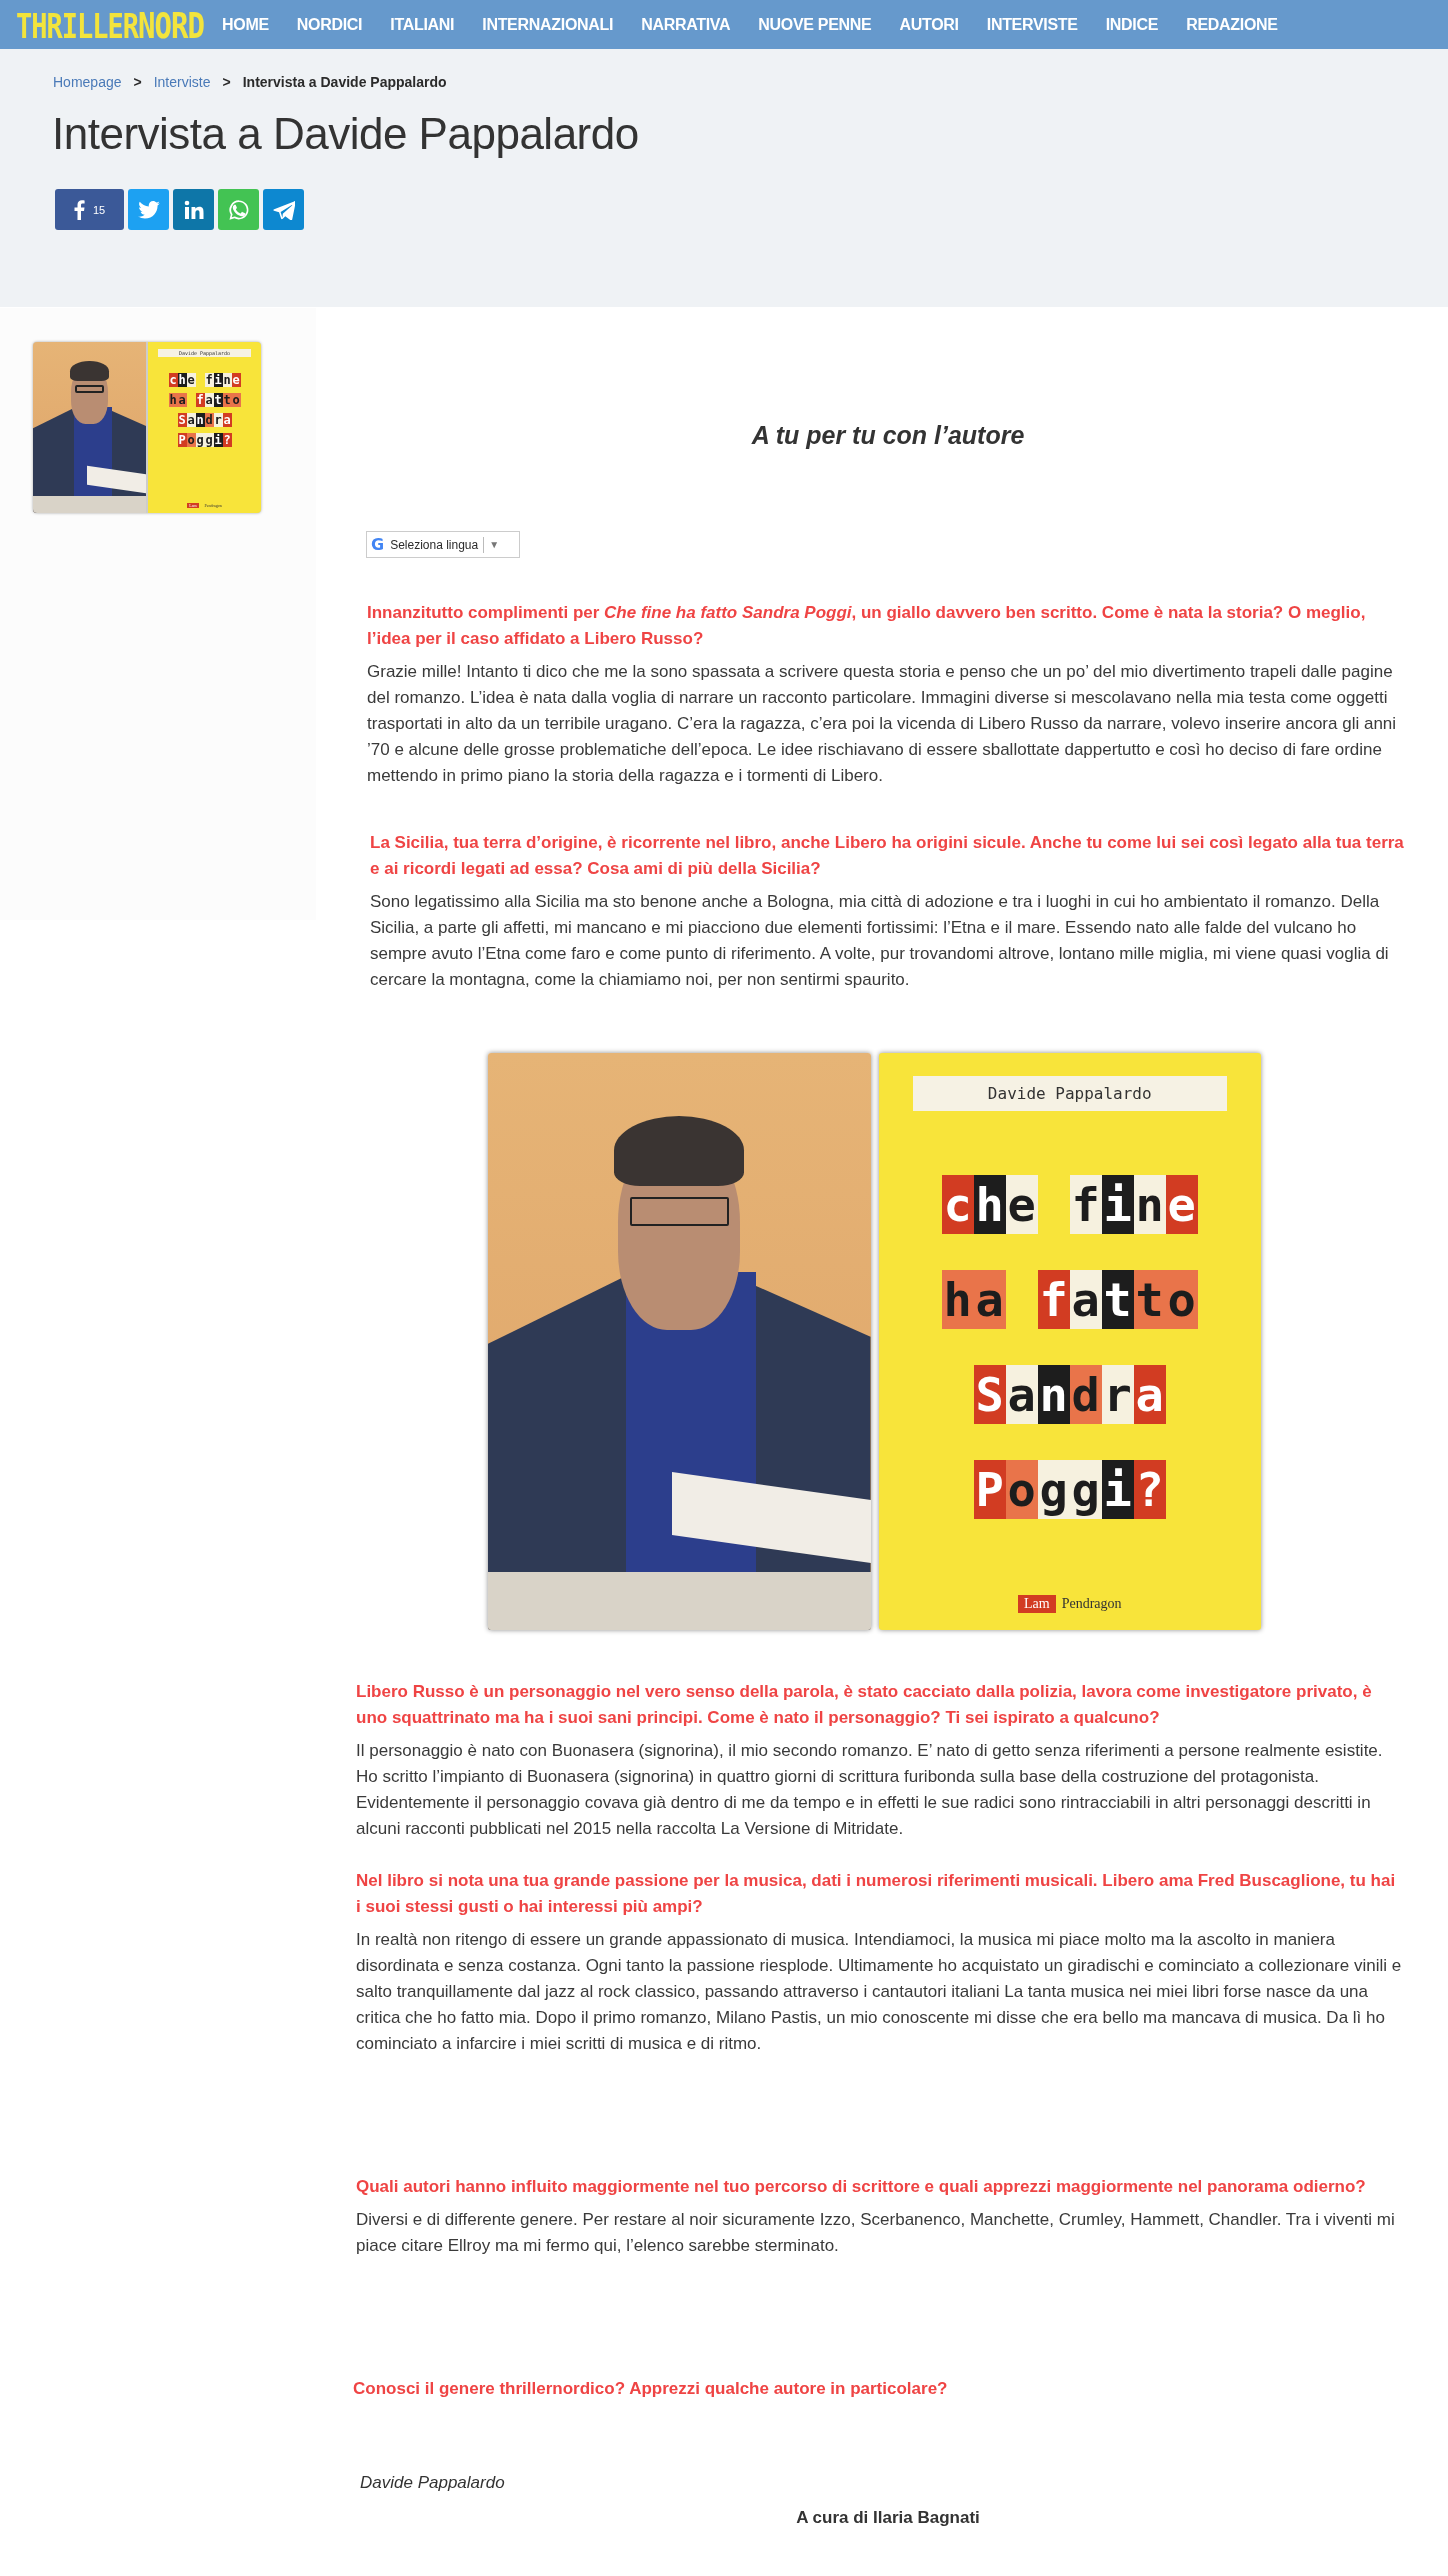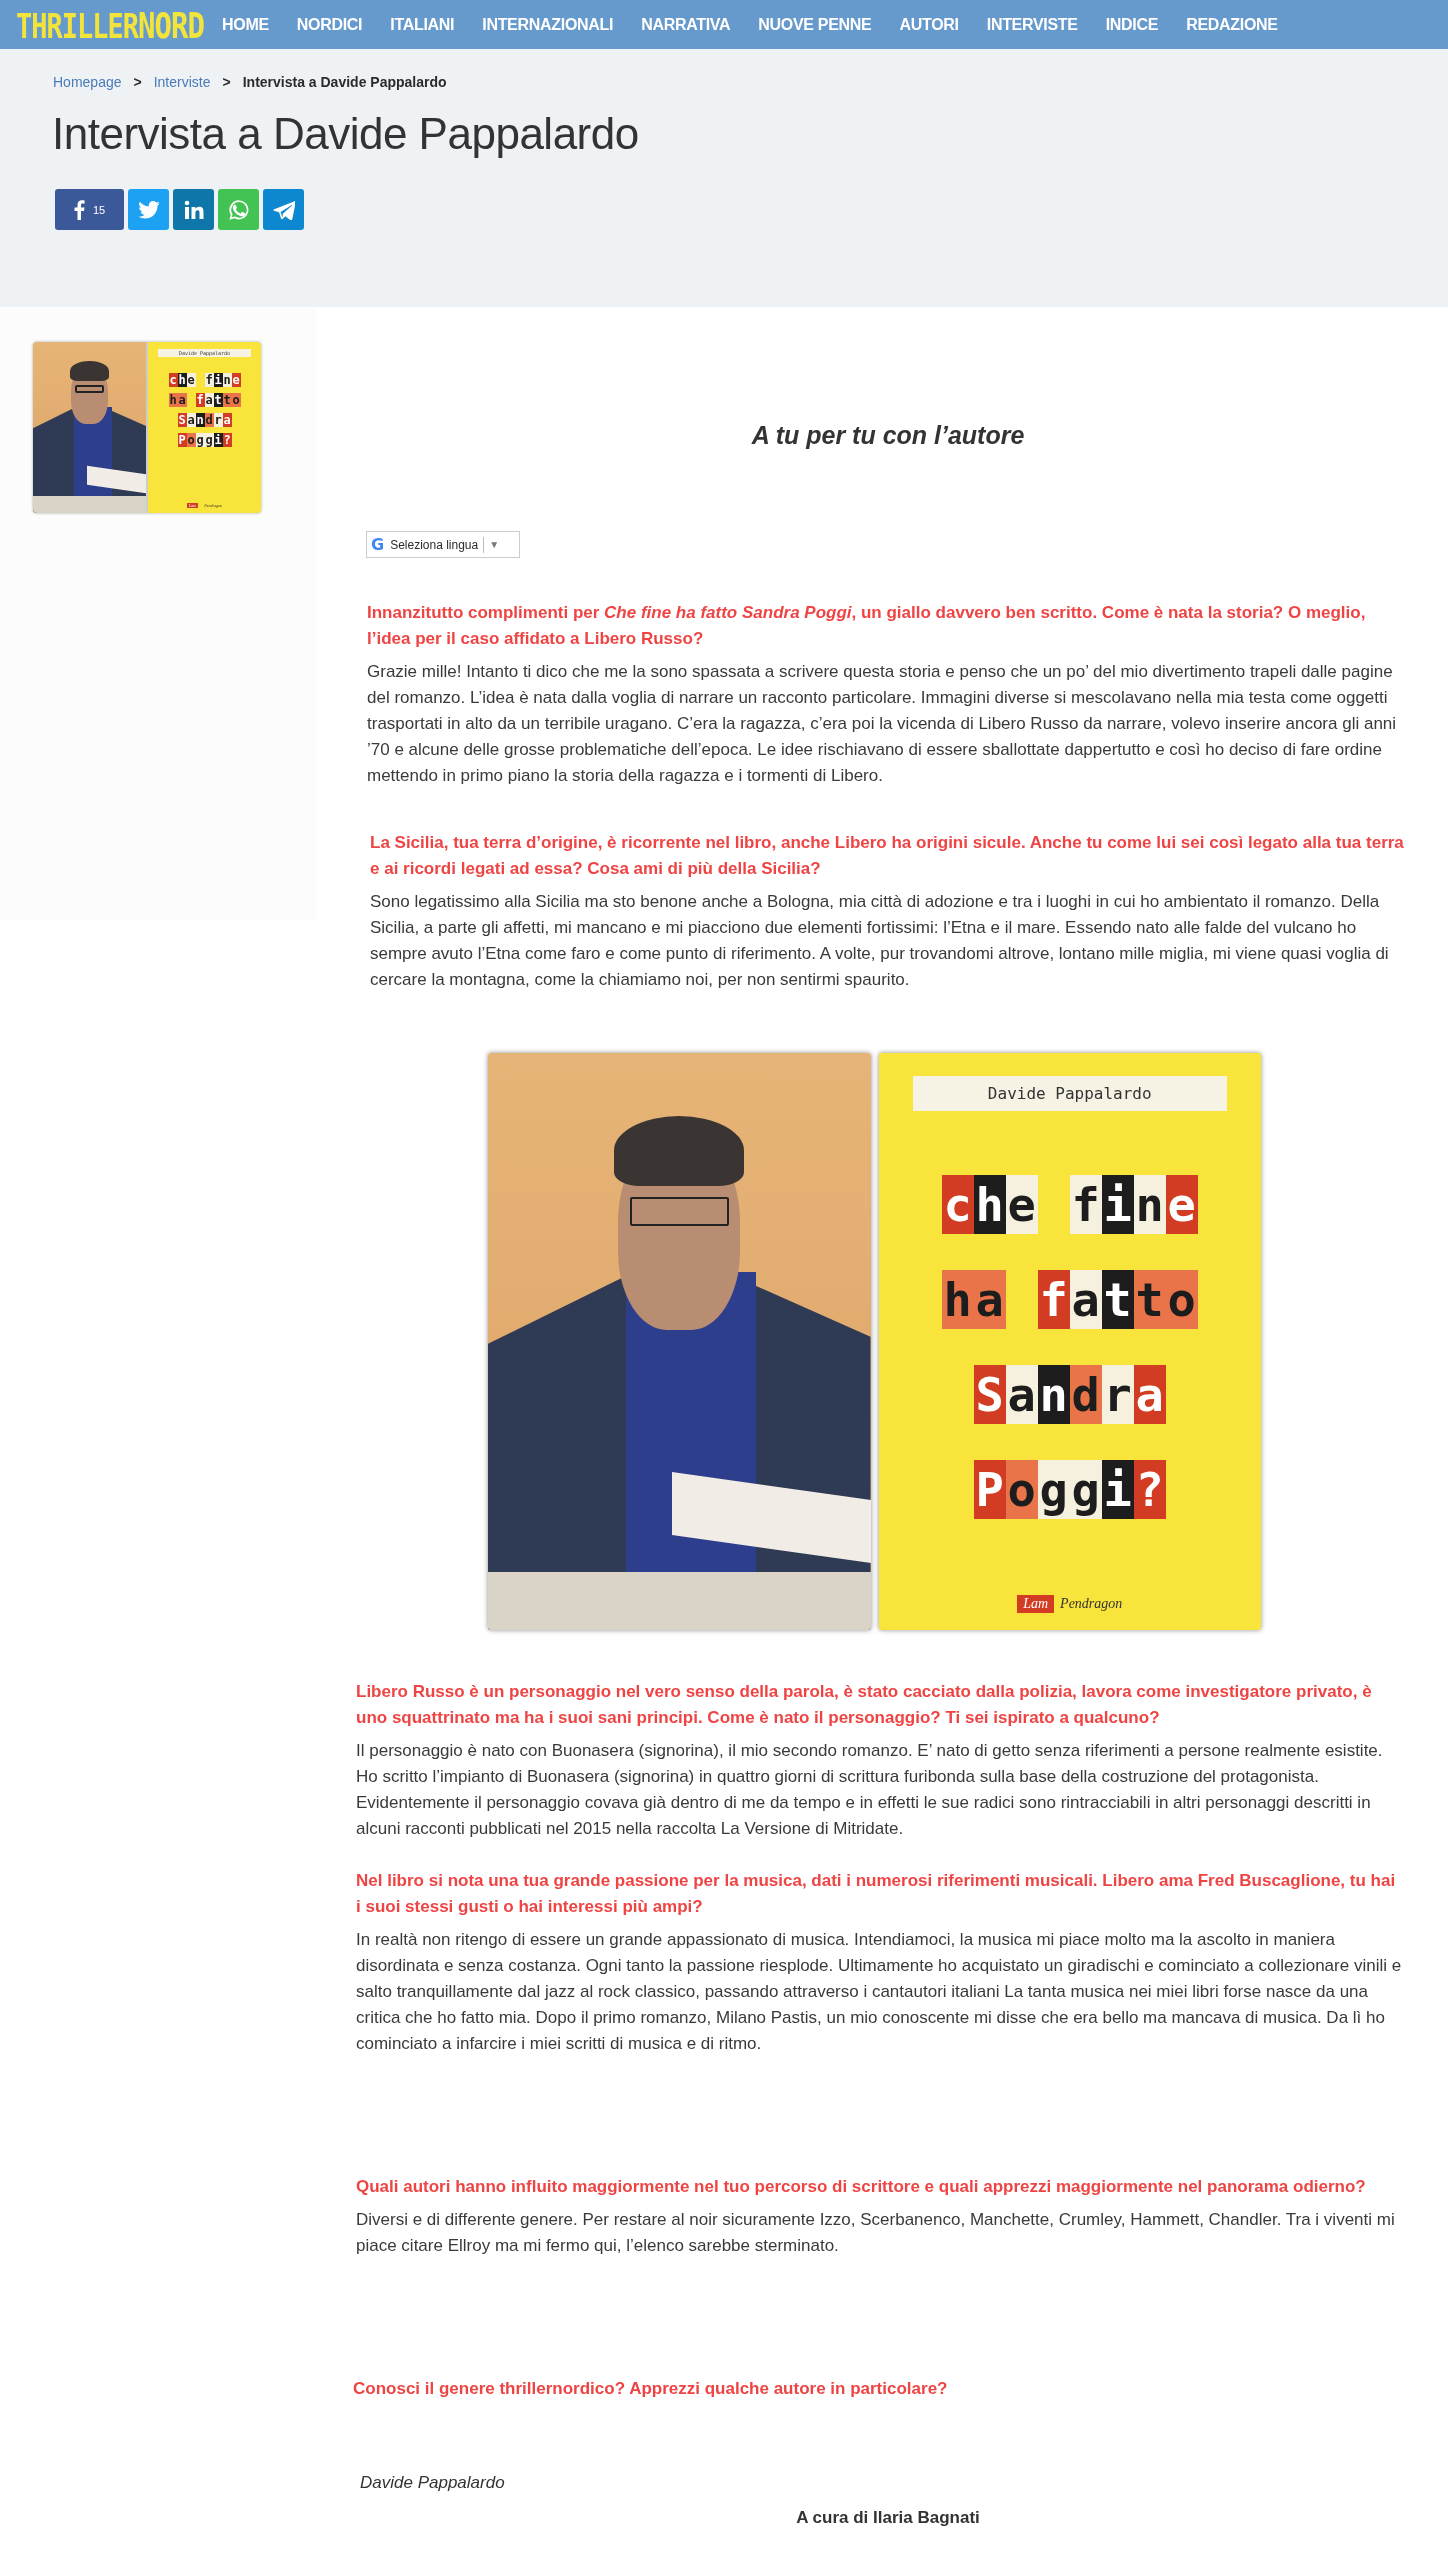--- a/index.html
+++ b/index.html
@@ -45,21 +45,21 @@
 
   .cover { position: relative; flex: 1; background: #f8e43a; display: flex; flex-direction: column; align-items: center; overflow: hidden; }
   .cover .author { margin-top: 6%; width: 82%; background: #f6f2e4; text-align: center; font-family: "DejaVu Sans Mono", monospace; color: #333; }
   .cover .lines { margin-top: 12%; display: flex; flex-direction: column; align-items: center; }
   .cover .line { display: flex; font-family: "DejaVu Sans Mono", monospace; font-weight: bold; }
   .cover .ch { display: inline-block; text-align: center; }
   .c-r { background: #d23c22; color: #fff; }
   .c-k { background: #1d1d1d; color: #fff; }
   .c-w { background: #f6f1df; color: #1d1d1d; }
   .c-o { background: #e9744a; color: #1d1d1d; }
-  .cover .pub { position: absolute; bottom: 3%; display: flex; align-items: center; gap: 6px; font-family: "Liberation Serif", serif; color: #333; font-style: italic; }
+  .cover .pub { position: absolute; bottom: 3%; display: flex; align-items: center; gap: 6px; font-family: "Liberation Serif", serif; color: #333; }
   .cover .pub .tag { background: #d23c22; color: #fff; }
 
   
   .thumb .cover .author { font-size: 5px; padding: 1px 0; }
   .thumb .cover .line { margin: 3px 0; }
   .thumb .cover .ch { font-size: 12px; width: 9px; line-height: 14px; }
   .thumb .cover .pub { font-size: 4px; }
   .thumb .cover .pub .tag { padding: 0 2px; }
 
   

